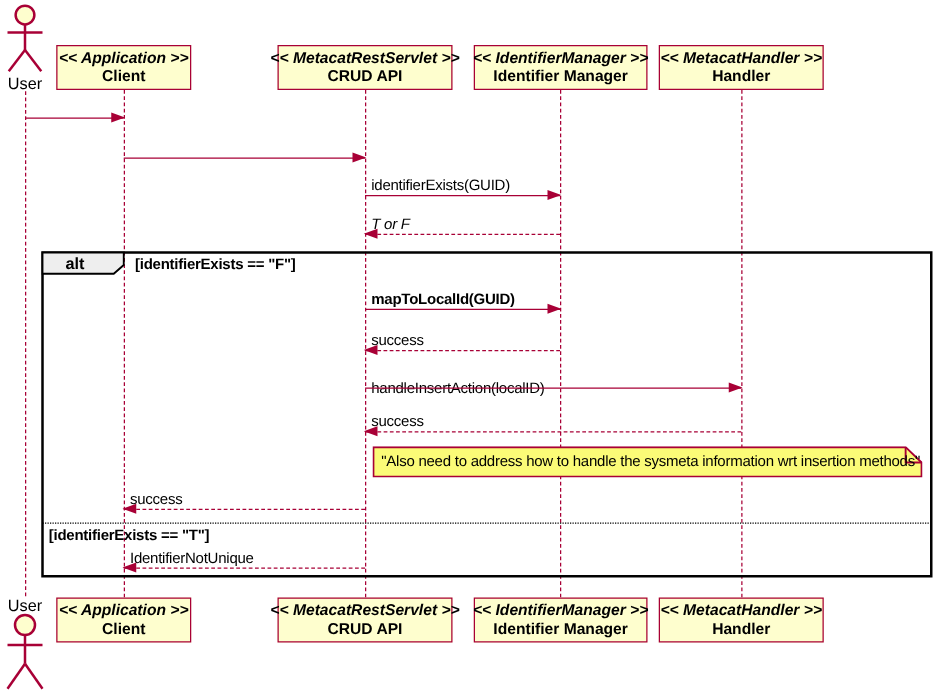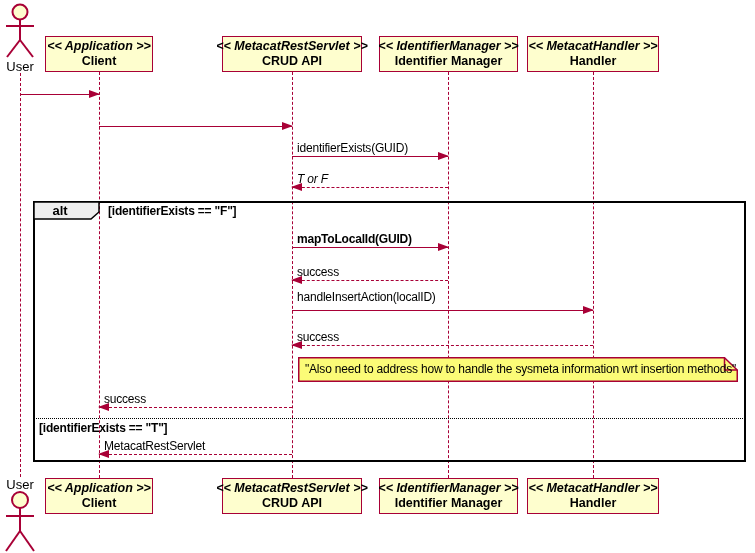--- a/index.html
+++ b/index.html
@@ -152,30 +152,30 @@
 
   <div class="msg-label" style="left:297px; top:172px;font-style:italic;">T or F</div>
   <div class="msg-line dashed head-left" style="left:292px; top:187px; width:156px;"></div>
 
   <div class="msg-label" style="left:297px; top:232px;font-weight:bold;">mapToLocalId(GUID)</div>
   <div class="msg-line head-right" style="left:292px; top:247px; width:156px;"></div>
 
   <div class="msg-label" style="left:297px; top:265px;">success</div>
   <div class="msg-line dashed head-left" style="left:292px; top:280px; width:156px;"></div>
 
-  <div class="msg-label" style="left:297px; top:290px;">handleInsertAction(localID)</div>
+  <div class="msg-label" style="left:297px; top:303px;">handleInsertAction(localID)</div>
   <div class="msg-line head-right" style="left:292px; top:310px; width:301px;"></div>
 
   <div class="msg-label" style="left:297px; top:330px;">success</div>
   <div class="msg-line dashed head-left" style="left:292px; top:345px; width:301px;"></div>
 
   <div class="msg-label" style="left:104px; top:392px;">success</div>
   <div class="msg-line dashed head-left" style="left:99px; top:407px; width:193px;"></div>
 
-  <div class="msg-label" style="left:104px; top:439px;">MetacatRestServlet</div>
+  <div class="msg-label" style="left:104px; top:439px;">IdentifierNotUnique</div>
   <div class="msg-line dashed head-left" style="left:99px; top:454px; width:193px;"></div>
 
   <div class="note-shape" style="left:298px; top:357px;">
     <svg width="440" height="25" viewBox="0 0 440 25">
       <path d="M0.75,0.75 L426.5,0.75 L439.25,13 L439.25,24.25 L0.75,24.25 Z" fill="#FBFB77" stroke="#A80036" stroke-width="1.5"></path>
       <path d="M426.5,0.75 L426.5,13 L439.25,13" fill="none" stroke="#A80036" stroke-width="1.5"></path>
     </svg>
   </div>
   <div class="note-text" style="left:305px; top:362px;">"Also need to address how to handle the sysmeta information wrt insertion methods"</div>
 

